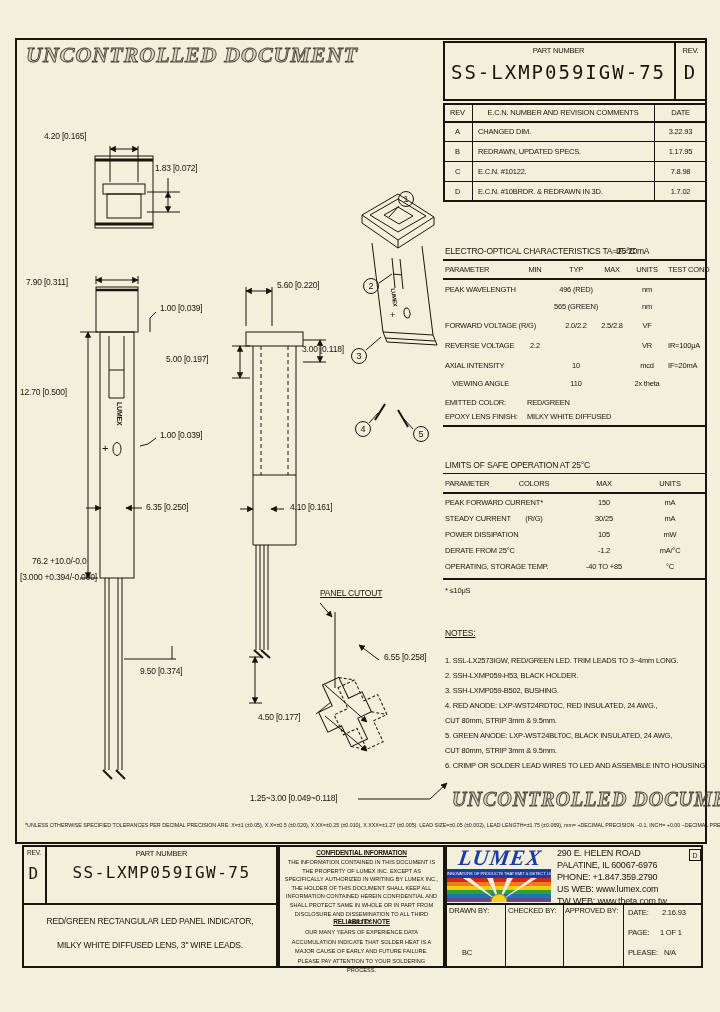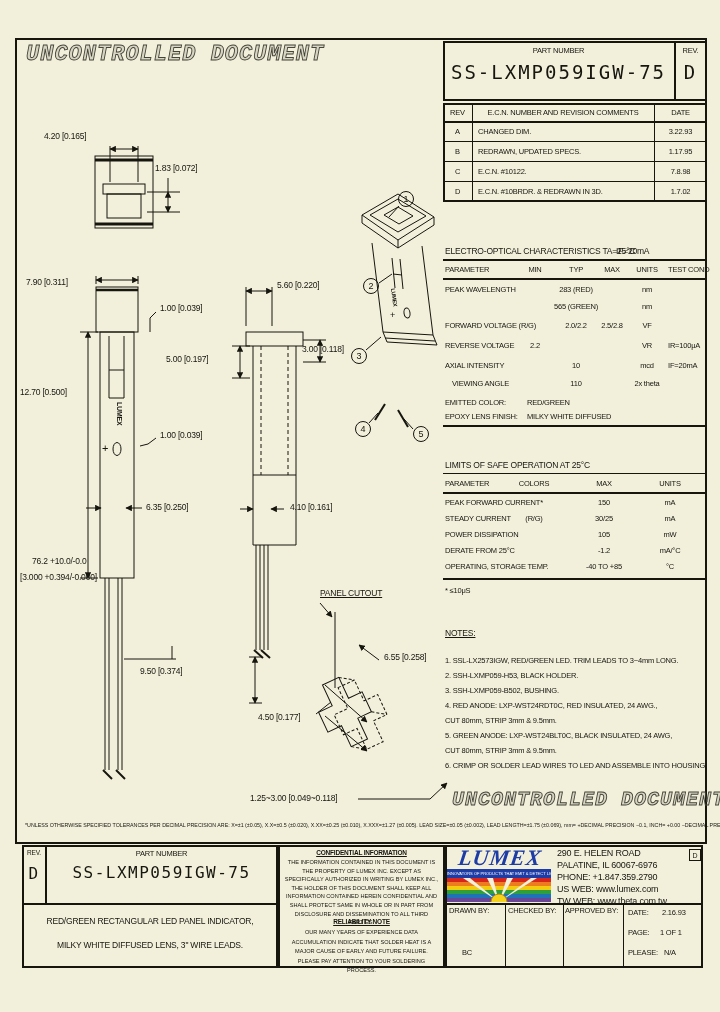--- a/index.html
+++ b/index.html
@@ -10,21 +10,21 @@
   .lbl{position:absolute;font-size:8.5px;letter-spacing:-0.2px;white-space:nowrap;color:#16160f}
   .t7{font-size:7.5px}.t6{font-size:6.5px}.t5{font-size:5.3px}
   .big{font-size:19px;letter-spacing:2px;font-family:"DejaVu Sans Mono",monospace}
   .big2{font-size:16px;letter-spacing:1.5px;font-family:"DejaVu Sans Mono",monospace}
   .c{text-align:center}
   .box{position:absolute;border:2px solid #16160f;background:transparent}
   .hl{position:absolute;background:#16160f;height:1px}
   .hl2{position:absolute;background:#16160f;height:2px}
   .vl{position:absolute;background:#16160f;width:1px}
   .vl2{position:absolute;background:#16160f;width:2px}
-  .watermark{position:absolute;font-family:Liberation Mono, monospace;font-style:italic;font-weight:bold;
+  .watermark{position:absolute;font-family:Liberation Serif, serif;font-style:italic;font-weight:bold;
              letter-spacing:1px;color:rgba(60,60,45,0.14);-webkit-text-stroke:0.9px #44443a;white-space:nowrap}
   .balloon{position:absolute;width:16px;height:16px;border:1px solid #16160f;border-radius:50%;
            font-size:9px;line-height:15px;text-align:center}
   .u{text-decoration:underline}
   .vtext{transform:rotate(90deg);transform-origin:0 0}
   .lumex-word{position:absolute;font-family:"Liberation Serif",serif;font-weight:bold;font-style:italic;
               color:#1d3ca6;font-size:22px;letter-spacing:1px;transform:skewX(-8deg)}
   .banner{position:absolute;background:#1d3ca6;color:#ffffff;font-size:4px;letter-spacing:0;
           text-align:center;line-height:9px;overflow:hidden;white-space:nowrap}
   .cornerbox{position:absolute;width:12px;height:12px;border:1px solid #16160f;font-size:7px;
@@ -194,21 +194,21 @@
   <div class="lbl" style="left:616px;top:246px">IF=20mA</div>
   <div class="hl2" style="left:443px;top:259px;width:264px"></div>
   <div class="lbl t7" style="left:445px;top:265px">PARAMETER</div>
   <div class="lbl t7 c" style="left:520px;top:265px;width:30px">MIN</div>
   <div class="lbl t7 c" style="left:553px;top:265px;width:46px">TYP</div>
   <div class="lbl t7 c" style="left:596px;top:265px;width:32px">MAX</div>
   <div class="lbl t7 c" style="left:630px;top:265px;width:34px">UNITS</div>
   <div class="lbl t7" style="left:668px;top:265px">TEST COND</div>
   <div class="hl2" style="left:443px;top:278px;width:264px"></div>
   <div class="lbl t7" style="left:445px;top:285px">PEAK WAVELENGTH</div>
-  <div class="lbl t7 c" style="left:553px;top:285px;width:46px">283 (RED)</div>
+  <div class="lbl t7 c" style="left:553px;top:285px;width:46px">496 (RED)</div>
   <div class="lbl t7 c" style="left:630px;top:285px;width:34px">nm</div>
   <div class="lbl t7 c" style="left:553px;top:302px;width:46px">565 (GREEN)</div>
   <div class="lbl t7 c" style="left:630px;top:302px;width:34px">nm</div>
   <div class="lbl t7" style="left:445px;top:321px">FORWARD VOLTAGE (R/G)</div>
   <div class="lbl t7 c" style="left:553px;top:321px;width:46px">2.0/2.2</div>
   <div class="lbl t7 c" style="left:596px;top:321px;width:32px">2.5/2.8</div>
   <div class="lbl t7 c" style="left:630px;top:321px;width:34px">VF</div>
   <div class="lbl t7" style="left:445px;top:341px">REVERSE VOLTAGE</div>
   <div class="lbl t7 c" style="left:520px;top:341px;width:30px">2.2</div>
   <div class="lbl t7 c" style="left:630px;top:341px;width:34px">VR</div>

